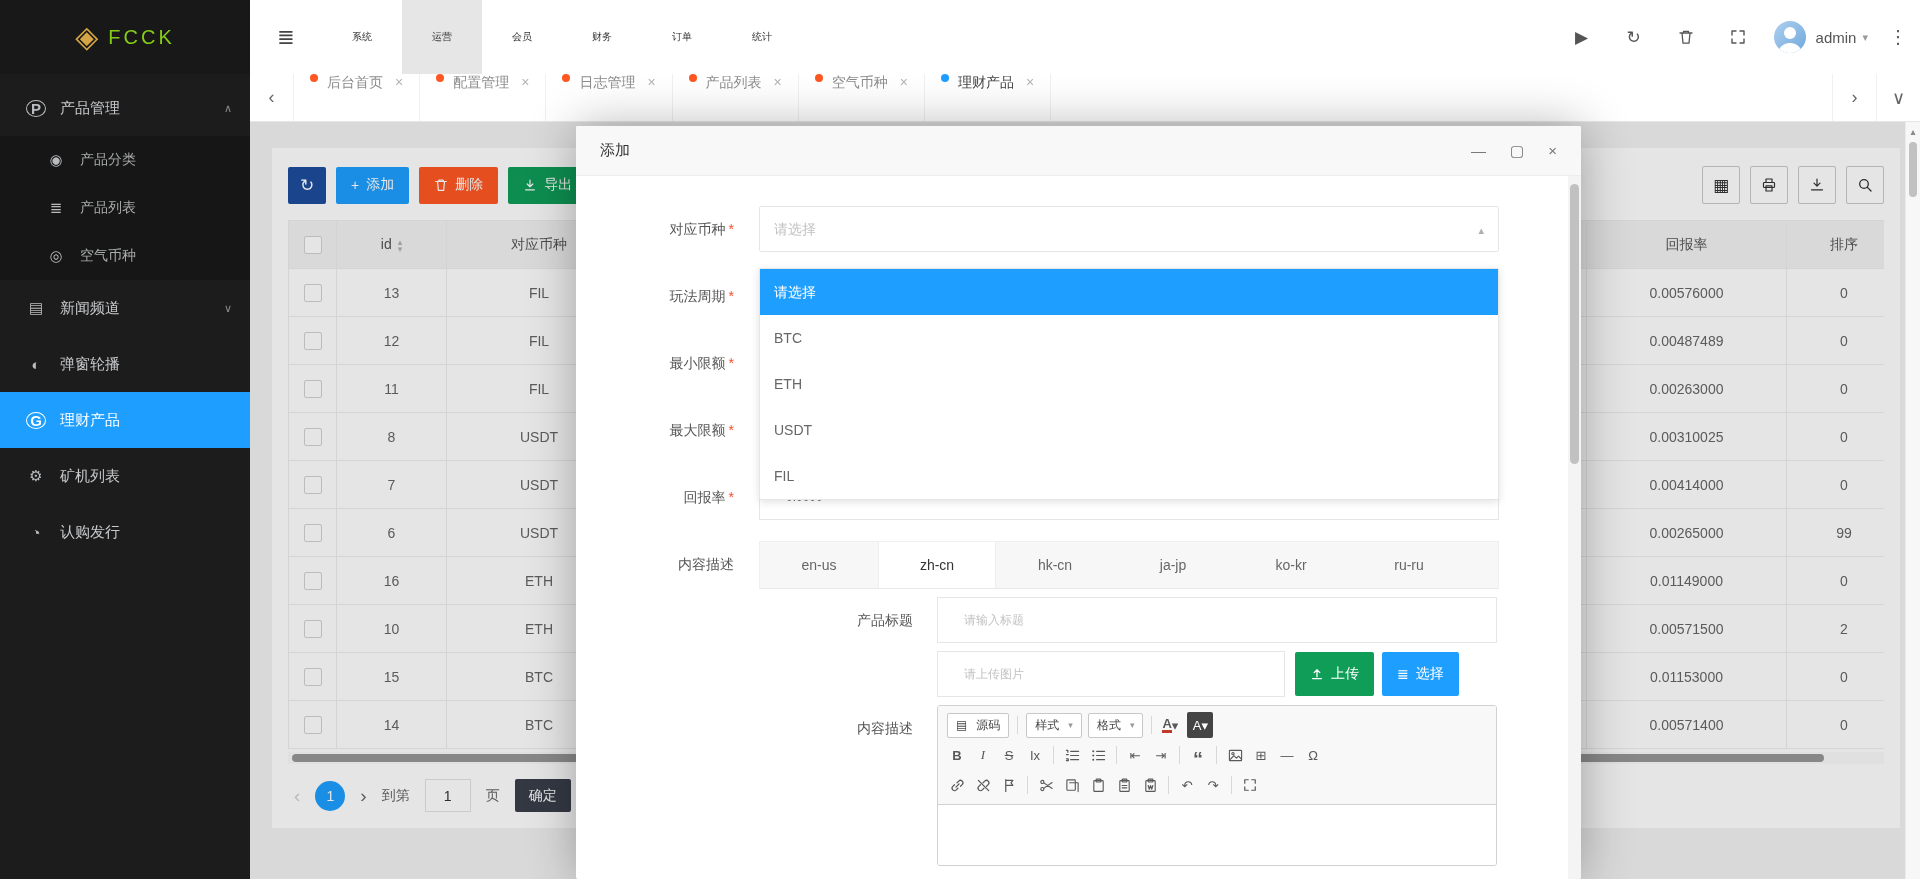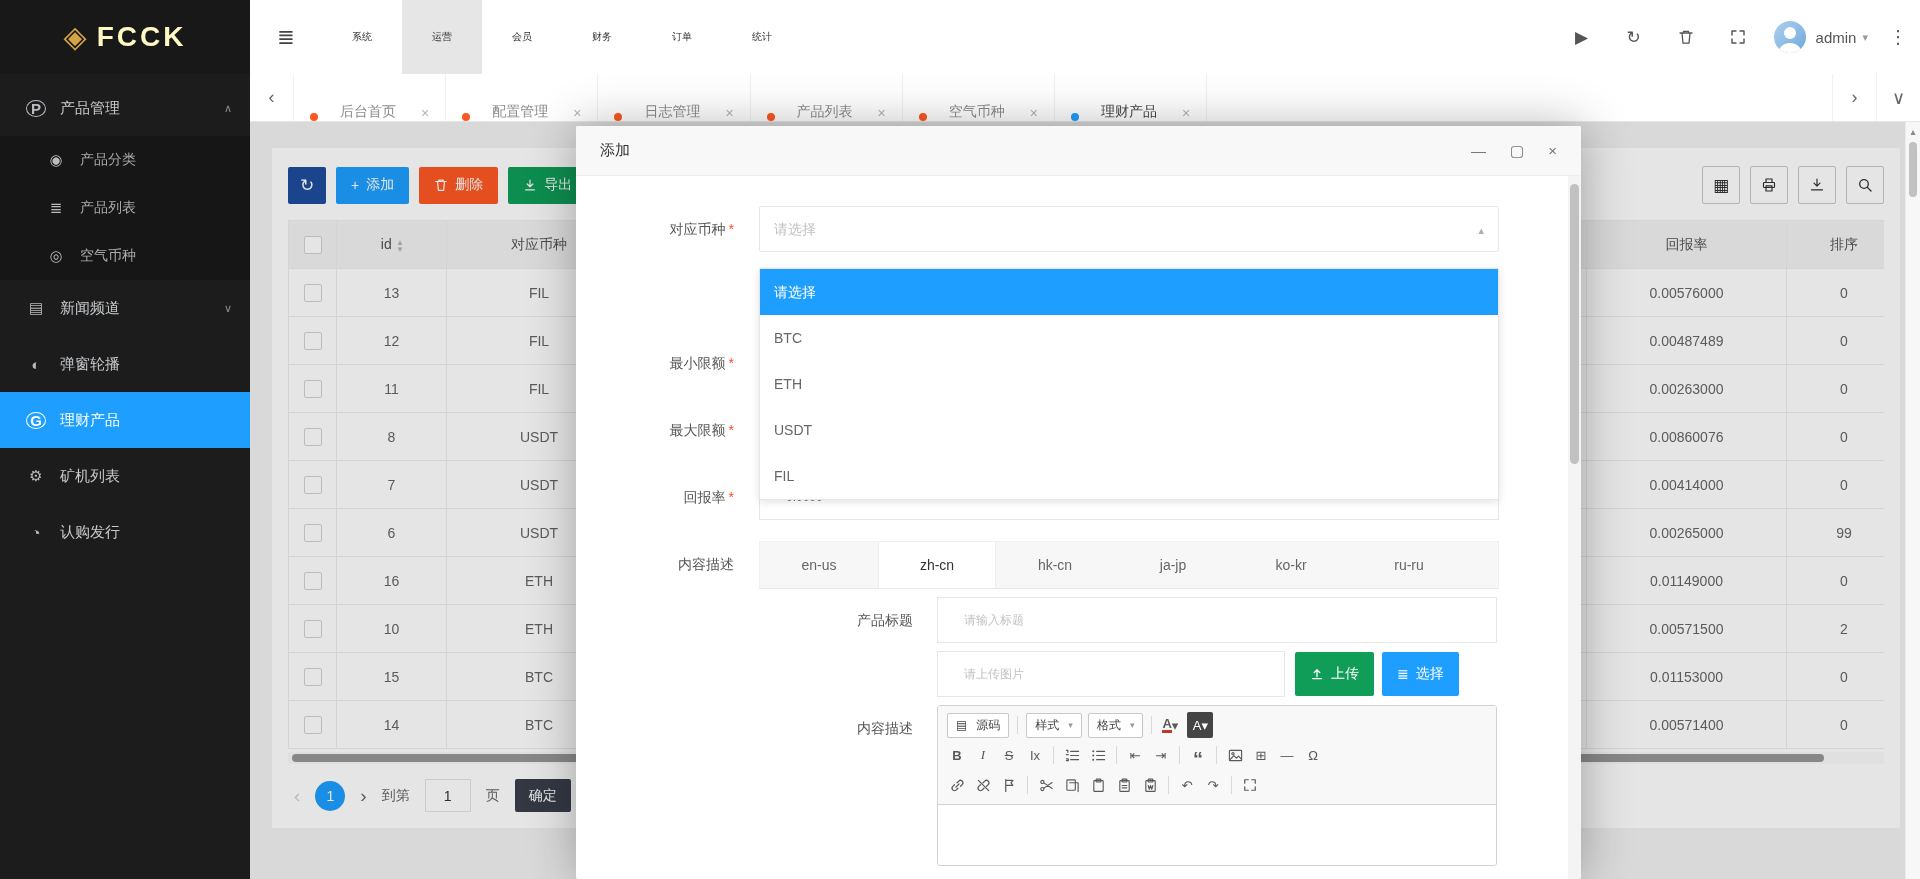--- a/index.html
+++ b/index.html
@@ -4,21 +4,21 @@
 <style>
   *{box-sizing:border-box;margin:0;padding:0}
   html,body{width:1920px;height:879px;overflow:hidden}
   body{font-family:"Liberation Sans","DejaVu Sans",sans-serif;font-size:14px;color:#333;background:#f2f2f2;position:relative}
   .viewport{position:absolute;inset:0}
 
   
   .sidebar{position:absolute;left:0;top:0;bottom:0;width:250px;background:#1c1c1c;z-index:20}
   .logo{height:74px;display:flex;align-items:center;justify-content:center;gap:10px;background:#181818}
   .logo-icon{color:#d5a545;font-size:30px;line-height:1}
-  .logo-text{color:#fef9c3;font-size:28px;font-weight:bold;letter-spacing:3px}
+  .logo-text{color:#84cc16;font-size:20px;font-weight:normal;letter-spacing:3px}
   .menu{padding-top:6px}
   .mitem{height:56px;display:flex;align-items:center;padding:0 18px 0 26px;color:#c7c9cc;cursor:pointer;font-size:15px}
   .mitem .mi-icon{width:20px;margin-right:14px;font-size:15px;text-align:center;flex:none;color:#b9bbbe}
   .mitem .mi-label{flex:1}
   .mitem .mi-caret{font-size:11px;color:#8a8c8f}
   .mitem.sub{height:48px;padding-left:46px;color:#a9abad;font-size:14px;background:#161616}
   .mitem.active{background:#1E9FFF;color:#fff}
   .mitem.active .mi-icon{color:#fff}
   .badge-circle{display:inline-flex;width:17px;height:17px;border:1px solid currentColor;border-radius:50%;align-items:center;justify-content:center;font-size:10px;font-weight:bold}
 
@@ -32,21 +32,21 @@
   .nav-icon{width:52px;text-align:center;color:#555;font-size:17px;cursor:pointer;display:flex;justify-content:center;align-items:center}
   .avatar{width:32px;height:32px;border-radius:50%;overflow:hidden;background:linear-gradient(135deg,#aecfee,#6fa8dc);flex:none;margin-left:10px}
   .username{padding:0 6px 0 10px;color:#555;font-size:15px;cursor:pointer}
   .user-caret{color:#999;font-size:11px;margin-right:8px;cursor:pointer}
   .more-dots{width:44px;text-align:center;color:#555;font-size:18px;cursor:pointer}
 
   
   .tabbar{height:48px;background:#fff;border-bottom:1px solid #e6e6e6;display:flex;align-items:stretch;position:relative;z-index:14}
   .tab-nav{width:44px;border-right:1px solid #f0f0f0;display:flex;align-items:center;justify-content:center;color:#666;font-size:18px;cursor:pointer}
   .tab-nav.rt{border-right:none;border-left:1px solid #f0f0f0}
-  .tab{display:flex;align-items:flex-end;gap:22px;padding:0 16px;border-right:1px solid #f0f0f0;font-size:14px;color:#8c8c8c;cursor:pointer;background:#fff}
+  .tab{display:flex;align-items:flex-start;gap:9px;padding:0 16px;border-right:1px solid #f0f0f0;font-size:14px;color:#8c8c8c;cursor:pointer;background:#fff}
   .tdot{width:8px;height:8px;border-radius:50%;background:#ff5722;display:inline-block;flex:none}
   .tab.active{color:#444}
   .tab.active .tdot{background:#1E9FFF}
   .tclose{color:#b3b3b3;font-size:14px;margin-left:3px}
   .tab-right{margin-left:auto;display:flex}
 
   
   .content{position:absolute;top:122px;left:0;right:0;bottom:0;background:#f2f2f2;padding:26px 20px 0 22px}
   .shade{position:absolute;inset:0;background:rgba(0,0,0,0.10);z-index:10;pointer-events:none}
   .card{background:#fff;padding:18px 16px 0;position:relative}
@@ -345,21 +345,21 @@
                   <td>FIL</td>
                   <td></td>
                   <td>0.00263000</td>
                   <td>0</td>
                 </tr>
               <tr>
                   <td><span class="cb"></span></td>
                   <td>8</td>
                   <td>USDT</td>
                   <td></td>
-                  <td>0.00860076</td>
+                  <td>0.00310025</td>
                   <td>0</td>
                 </tr>
               <tr>
                   <td><span class="cb"></span></td>
                   <td>7</td>
                   <td>USDT</td>
                   <td></td>
                   <td>0.00414000</td>
                   <td>0</td>
                 </tr>
@@ -444,20 +444,21 @@
 
       <div class="frow">
         <label><span>对应币种</span><span class="req">*</span></label>
         <div class="fselect">
           <span class="ph">请选择</span>
           <span class="sel-caret">▴</span>
         </div>
       </div>
 
       <div class="frow">
+        <label><span>玩法周期</span><span class="req">*</span></label>
         <input class="finput" style="">
       </div>
 
       <div class="frow">
         <label><span>最小限额</span><span class="req">*</span></label>
         <input class="finput" style="">
       </div>
 
       <div class="frow">
         <label><span>最大限额</span><span class="req">*</span></label>

